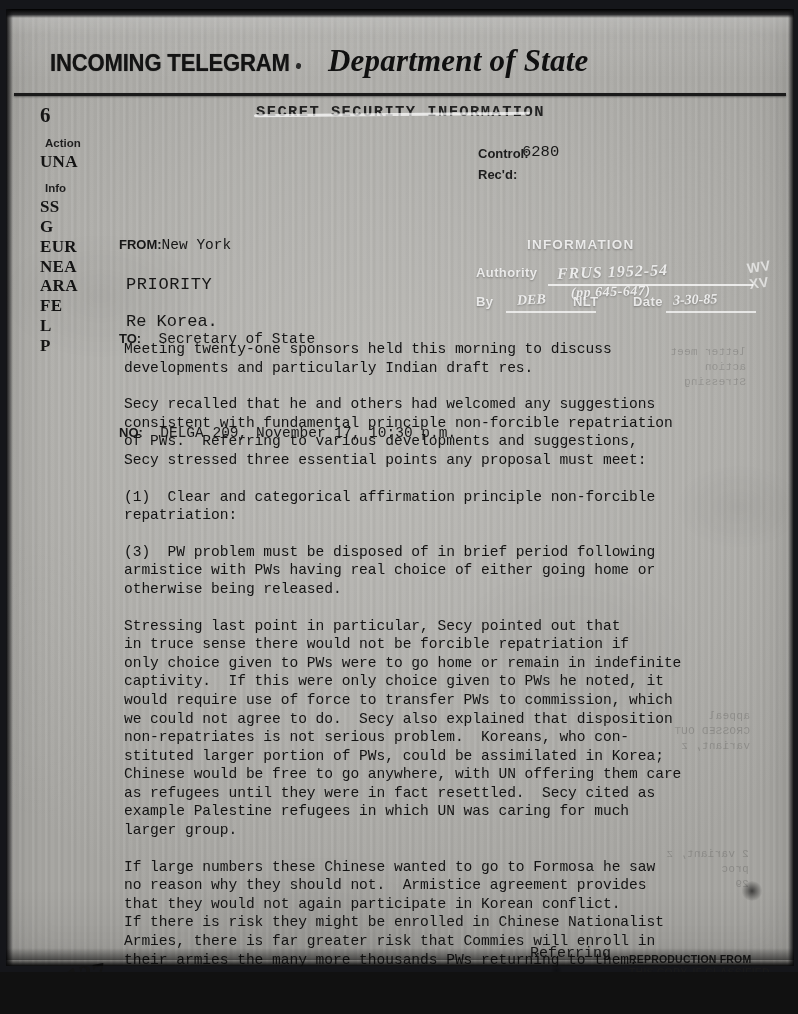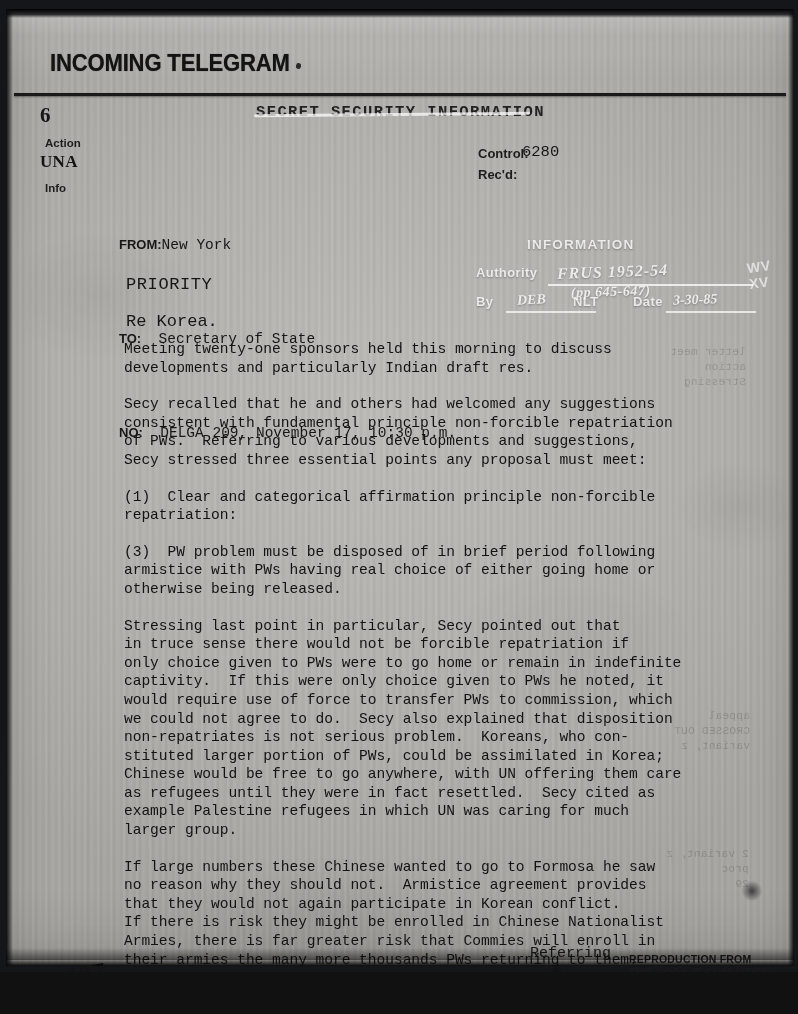--- a/index.html
+++ b/index.html
@@ -142,31 +142,40 @@
 </head>
 <body>
 
 <div id="page">
   <div id="sheet">
     <div id="grain"></div>
 
     <div id="masthead">
       <div id="incoming">INCOMING TELEGRAM</div>
       <div id="mast-dot"></div>
+      <div id="dept">Department of State</div>
     </div>
     <div id="rule"></div>
 
     <div id="class-top">SECRET SECURITY INFORMATION</div>
     <div id="class-top-strike"></div>
 
     <div id="routing">
       <div class="num">6</div>
       <div class="lbl">Action</div>
       <div class="code">UNA</div>
       <div class="lbl" style="margin-top:10px;">Info</div>
+      <div class="code" style="white-space:pre;">SS
+G
+EUR
+NEA
+ARA
+FE
+L
+P</div>
     </div>
 
     <div id="addr">
       <div><span class="k">FROM:</span><span>New York</span></div>
       <div><span class="k">TO:</span>  <span>Secretary of State</span></div>
       <div><span class="k">NO:</span>  <span>DELGA 209, November 17, 10:30 p.m.</span></div>
     </div>
 
     <div id="control">
       <div class="row">

